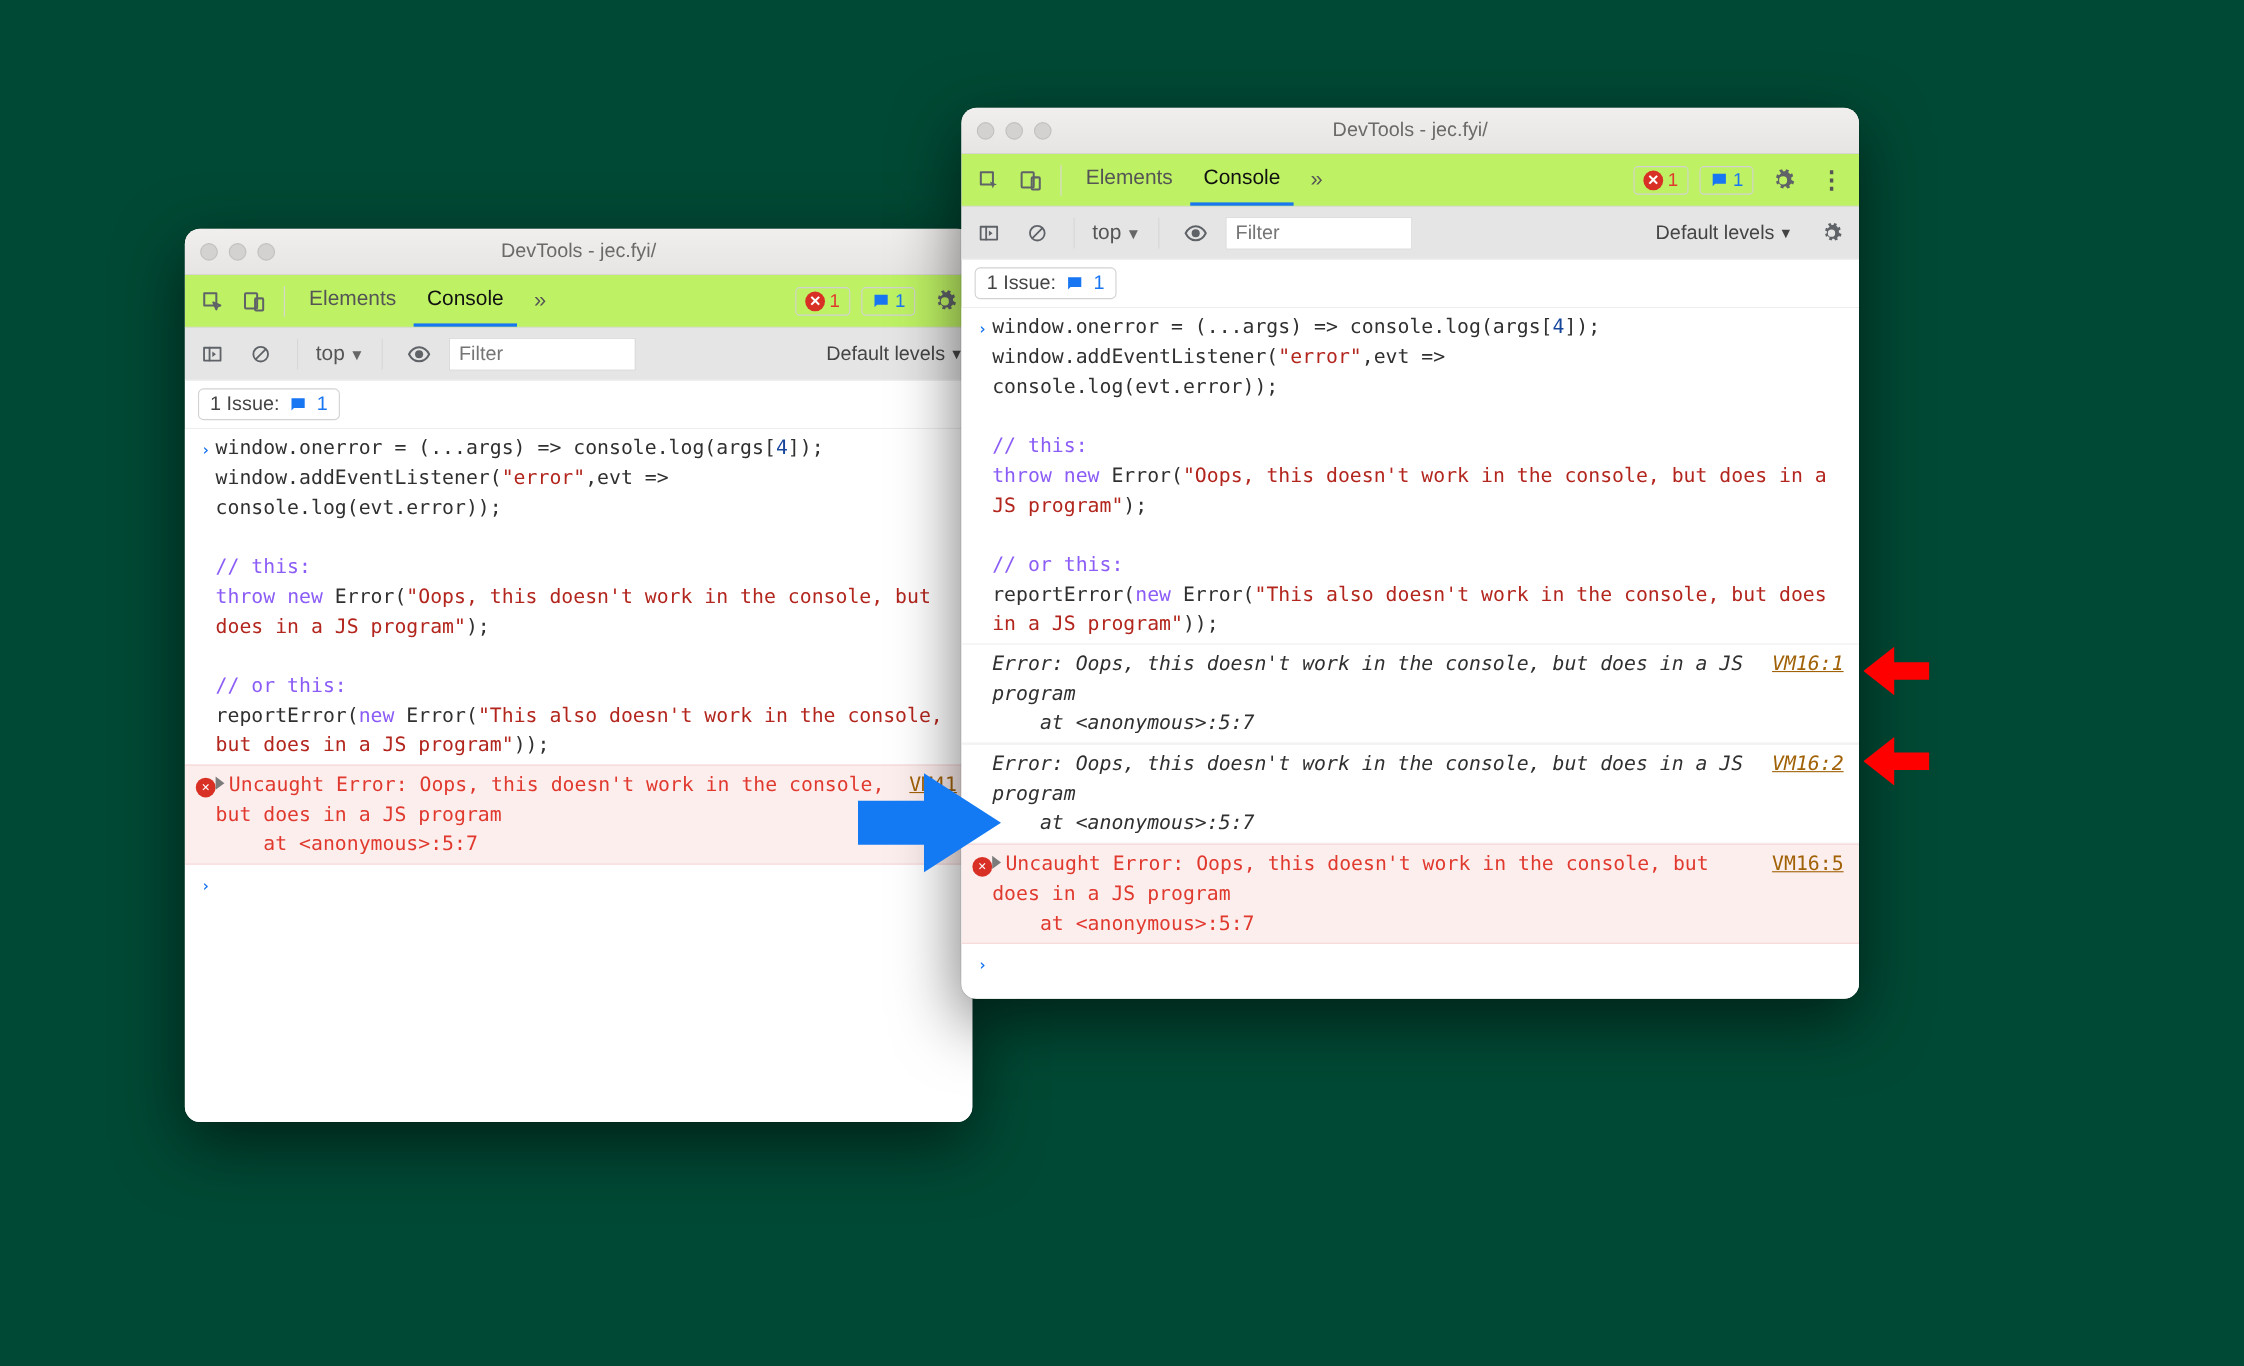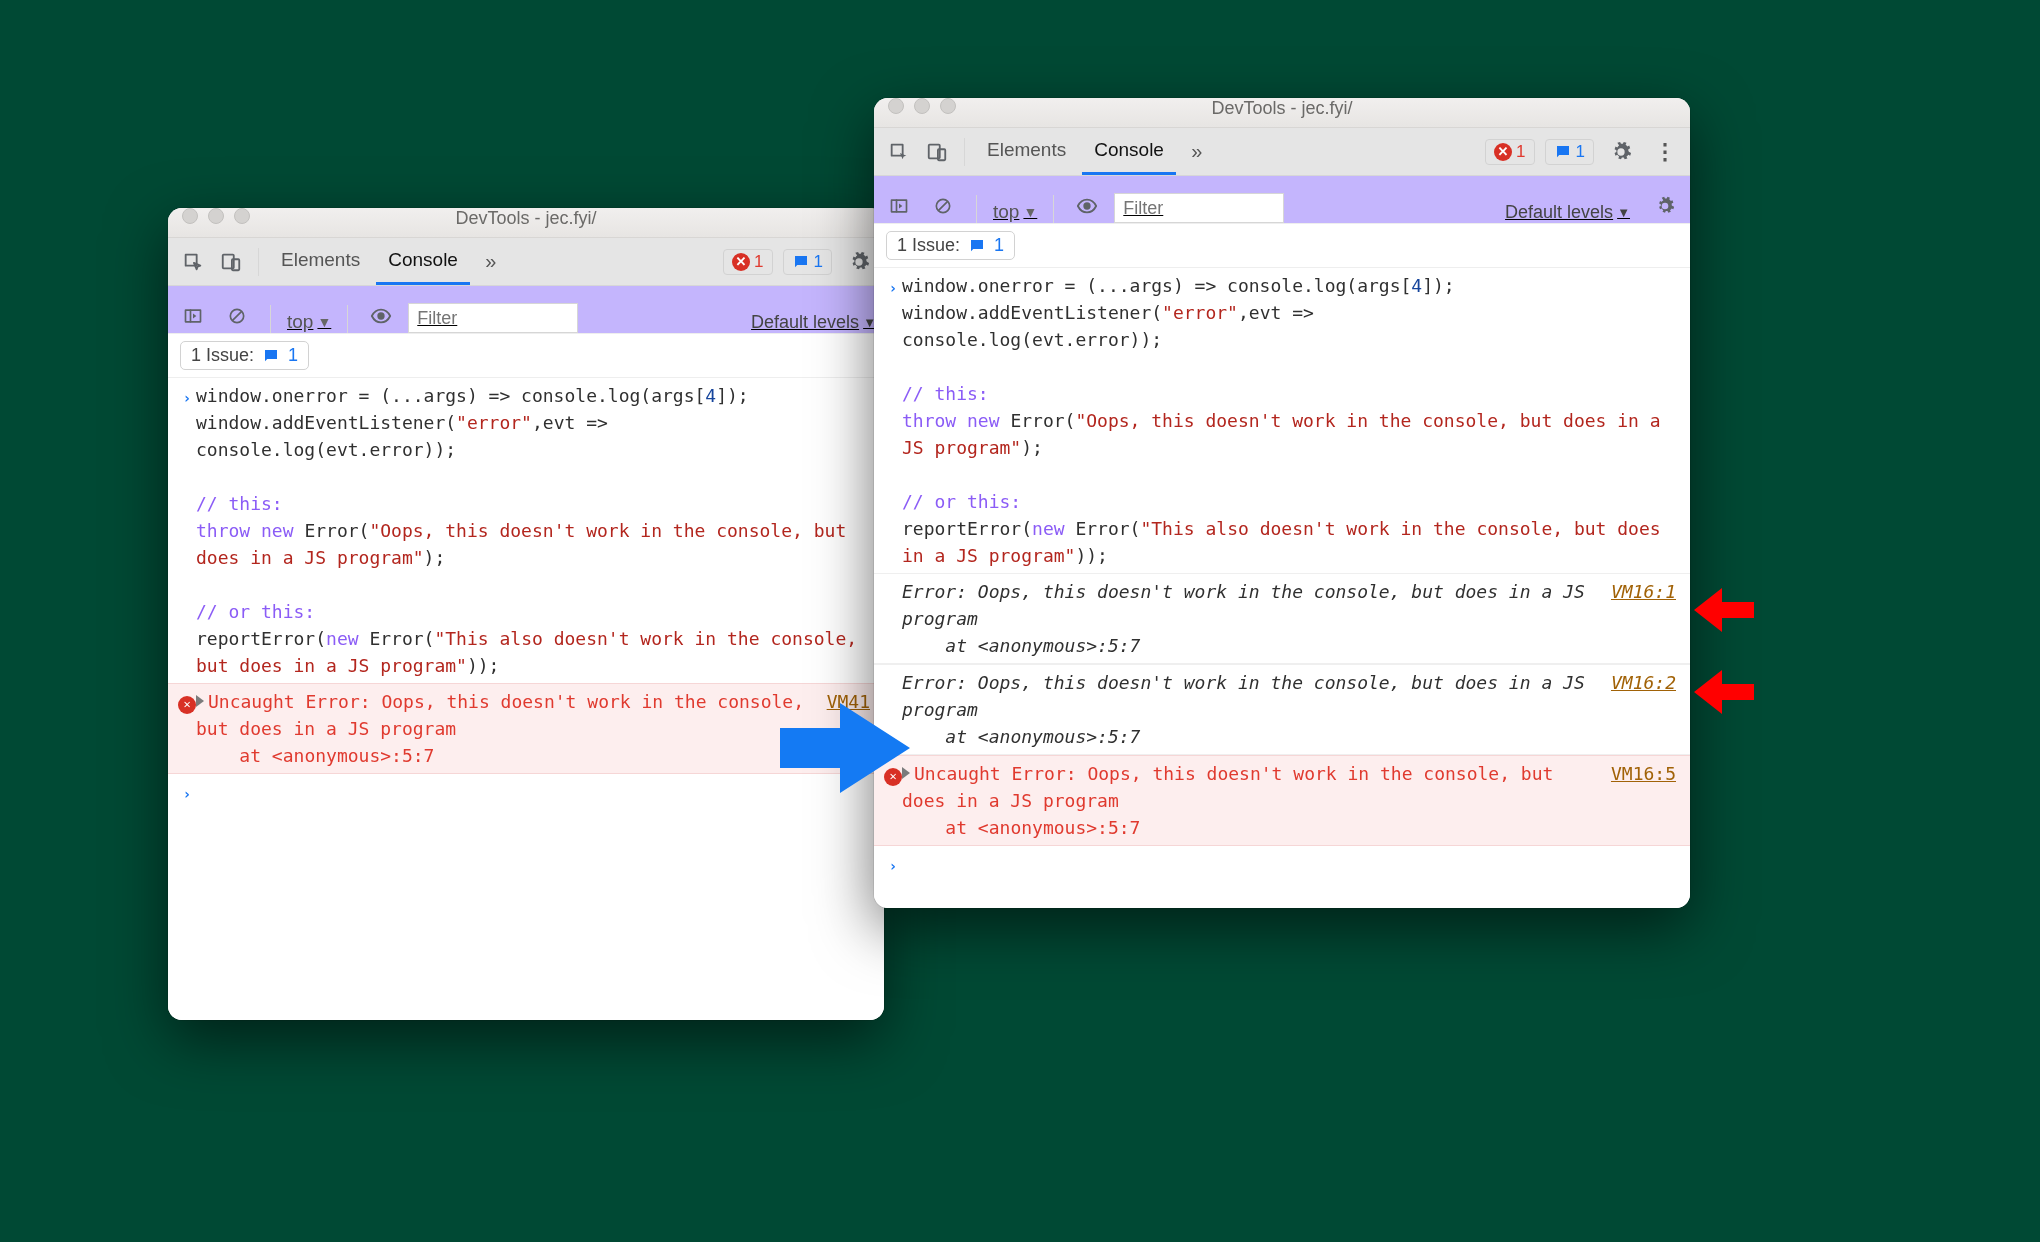--- a/index.html
+++ b/index.html
@@ -15,49 +15,49 @@
       background: #fff;
       border-radius: 14px;
       box-shadow: 0 20px 60px rgba(0,0,0,0.55), 0 0 0 1px rgba(0,0,0,0.08);
       display: flex; flex-direction: column;
       overflow: hidden;
     }
     .win-left { left: 168px; top: 208px; width: 716px; height: 812px; }
     .win-right { left: 874px; top: 98px; width: 816px; height: 810px; z-index: 2; }
 
     .titlebar {
-      height: 30px;
+      height: 42px;
       background: linear-gradient(#f1efee,#e7e5e3);
       border-bottom: 1px solid #d8d6d4;
-      display: flex; align-items: flex-start;
+      display: flex; align-items: center;
       padding: 0 14px;
       position: relative;
     }
     .traffic { display: flex; gap: 10px; }
     .dot { width: 16px; height: 16px; border-radius: 50%; background: #d4d2d0; border:1px solid #c2c0be; }
     .title-text { position:absolute; left:0; right:0; text-align:center; font-size:18px; color:#6b6a68; font-weight:500; pointer-events:none; }
 
     .tabbar {
       height: 48px; display:flex; align-items:center;
-      border-bottom:1px solid #d7d7d7; background:#e5e5e5; padding:0 8px; gap:4px;
+      border-bottom:1px solid #d7d7d7; background:#bef264; padding:0 8px; gap:4px;
     }
     .ico-btn { width:34px; height:34px; display:flex; align-items:center; justify-content:center; border-radius:4px; cursor:pointer; }
     .divider-v { width:1px; height:28px; background:#d7d7d7; margin:0 6px; }
     .tab { padding:0 12px; height:100%; display:flex; align-items:center; font-size:19px; color:#555; cursor:pointer; border-bottom:3px solid transparent; }
     .tab.active { color:#111; font-weight:500; border-bottom-color:#1976f2;text-align:center; }
     .pushright { margin-left:auto; display:flex; align-items:center; gap:10px; }
     .pill { display:flex; align-items:center; gap:4px; border:1px solid #d2d2d2; border-radius:4px; padding:2px 8px; font-size:17px; cursor:pointer; }
     .circ { width:18px; height:18px; border-radius:50%; display:inline-flex; align-items:center; justify-content:center; color:#fff; font-size:13px; font-weight:700; }
     .circ.red { background:#d83025; }
     .pill .num { color:#e03a2f; }
     .pill.issue .num { color:#1976f2; }
     .pill svg { width:18px; height:18px; }
 
     .filterbar {
-      height:48px; display:flex; align-items:flex-end; border-bottom:1px solid #eee; background:#c4b5fd; padding:0 8px; gap:10px;text-decoration:underline;
+      height:48px; display:flex; align-items:center; border-bottom:1px solid #eee; background:#e5e5e5; padding:0 8px; gap:10px;
     }
     .ctx { display:flex; align-items:center; gap:4px; color:#555; font-size:19px; }
     .ctx .arrow { font-size:14px; color:#666; }
     .filter-input { border:1px solid #d6d6d6; height:30px; width:170px; padding:0 8px; font-size:18px; color:#333; }
     .rightlabel { margin-left:auto; color:#444; font-size:18px; display:flex; align-items:center; gap:4px; }
 
     .issuebar { height:44px; display:flex; align-items:center; padding:0 12px; border-bottom:1px solid #eee;text-align:center; }
     .issue-pill { border:1px solid #d2d2d2; border-radius:5px; padding:3px 10px; font-size:18px; color:#444; display:flex; align-items:center; gap:8px; }
 
     .console-body { flex:1; overflow:hidden; background:#fff; font-family: Menlo, Monaco, Consolas, monospace; font-size:18px; line-height:27px; }

